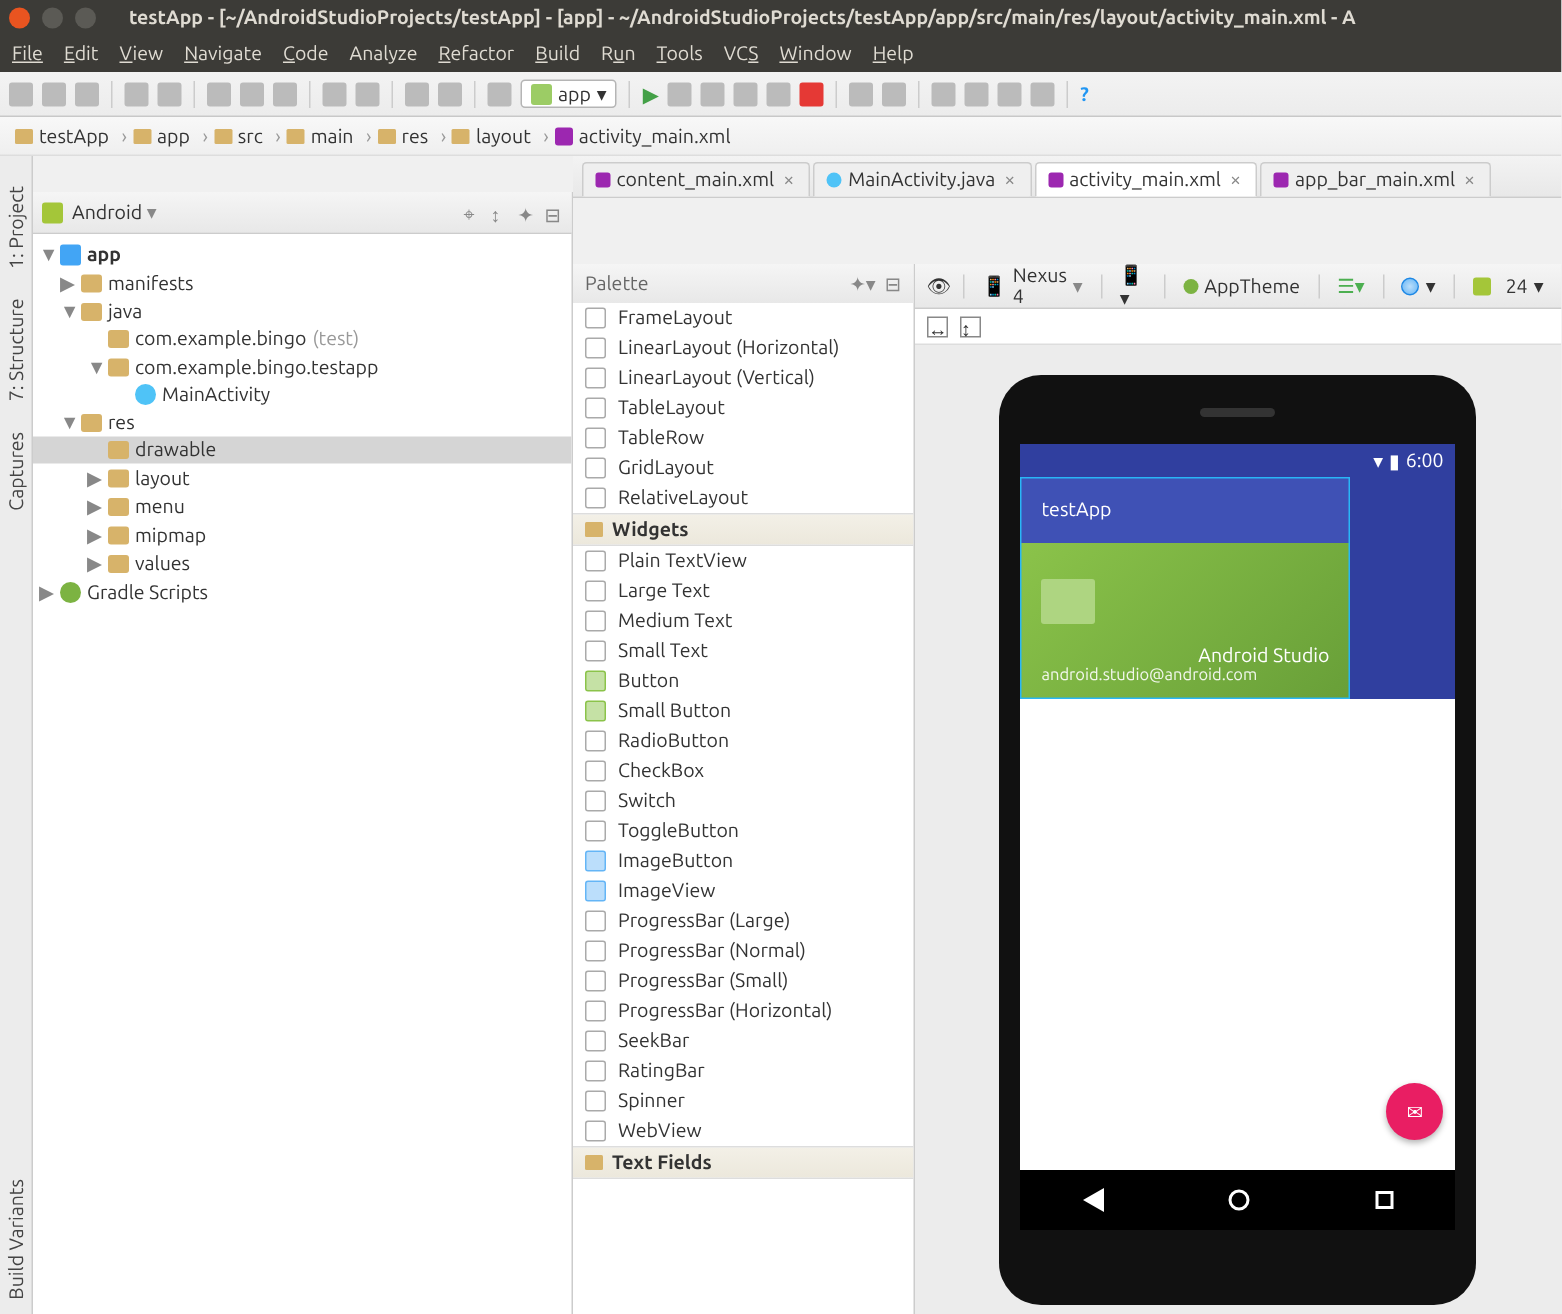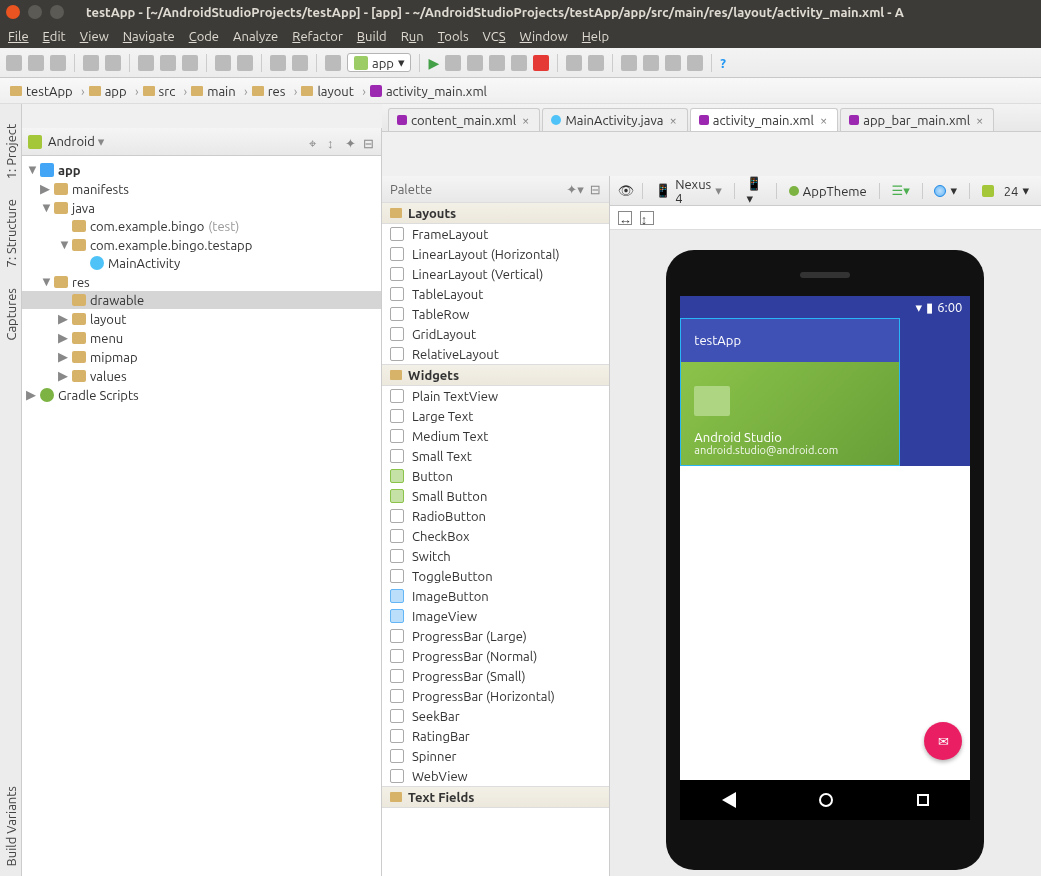--- a/index.html
+++ b/index.html
@@ -75,21 +75,21 @@
   .design-toolbar2{ height:24px; background:#fff; border-bottom:1px solid #ddd; display:flex; align-items:center; gap:8px; padding:0 8px;}
   .sq-ic{width:14px;height:14px;border:1px solid #888;display:inline-block;}
   .design-canvas{ flex:1; display:flex; justify-content:center; align-items:flex-start; padding-top:20px; position:relative; overflow:hidden;}
   .phone{ width:318px; height: 620px; background:#111; border-radius:28px; padding: 46px 14px 50px; position:relative;}
   .phone-speaker{position:absolute; top:22px; left:50%; transform:translateX(-50%); width:50px; height:6px; background:#333; border-radius:4px;}
   .screen{ width:100%; height:100%; background:#fff; position:relative; overflow:hidden;}
   .status-bar{ height:22px; background:#303f9f; color:#fff; display:flex; justify-content:flex-end; align-items:center; padding:0 8px; gap:4px; font-size:12px;}
   .app-bar{ height:44px; background:#3f51b5; color:#fff; display:flex; align-items:center; padding:0 14px; font-size:17px;}
   .drawer-header{ width:220px; height:104px; background:linear-gradient(135deg,#8bc34a,#689f38); color:#fff; padding:10px 14px; display:flex; flex-direction:column; justify-content:flex-end;}
   .drawer-avatar{width:36px;height:30px; background:#aed581; margin-bottom:14px; border-radius:2px;}
-  .dr-name{ font-size:13px;}
+  .dr-name{ font-size:13px;text-align:right;}
   .dr-email{ font-size:11px; opacity:.9;}
   .right-blue{ position:absolute; top:22px; left:220px; right:0; height:148px; background:#303f9f;}
   .drawer-white{ position:absolute; top:170px; left:0; width:220px; bottom:0; background:#fff;}
   .navbar{ position:absolute; bottom:0; left:0; right:0; height:40px; background:#000; display:flex; justify-content:space-around; align-items:center; color:#fff;}
   .nav-back{width:0;height:0;border-top:8px solid transparent;border-bottom:8px solid transparent;border-right:14px solid #fff;}
   .nav-home{width:14px;height:14px;border:2px solid #fff;border-radius:50%;}
   .nav-recent{width:12px;height:12px;border:2px solid #fff;}
   .fab{ position:absolute; bottom:60px; right:8px; width:38px; height:38px; border-radius:50%; background:#e91e63; color:#fff; display:flex; align-items:center; justify-content:center; font-size:18px; box-shadow:0 2px 4px rgba(0,0,0,.3);}
   .overlay-highlight{ position:absolute; top:22px; left:0; width:220px; height:148px; border:1px solid #29b6f6;}
 </style>
@@ -314,21 +314,20 @@
       </div>
     <div class="center-body">
 
       <div class="palette">
         <div class="pal-header">
           <span class="pal-header-title">Palette</span>
           <span style="color:#888;">✦▾</span>
           <span style="color:#888; margin-left:6px;">⊟</span>
         </div>
         <div class="pal-list" id="palette-list">
-            <div class="pal-group"><span class="fld-ic"></span>Layouts</div>
             <div class="pal-item"><span class="pi-ic"></span>FrameLayout</div>
             <div class="pal-item"><span class="pi-ic"></span>LinearLayout (Horizontal)</div>
             <div class="pal-item"><span class="pi-ic"></span>LinearLayout (Vertical)</div>
             <div class="pal-item"><span class="pi-ic"></span>TableLayout</div>
             <div class="pal-item"><span class="pi-ic"></span>TableRow</div>
             <div class="pal-item"><span class="pi-ic"></span>GridLayout</div>
             <div class="pal-item"><span class="pi-ic"></span>RelativeLayout</div>
             <div class="pal-group"><span class="fld-ic"></span>Widgets</div>
             <div class="pal-item"><span class="pi-ic"></span>Plain TextView</div>
             <div class="pal-item"><span class="pi-ic"></span>Large Text</div>

